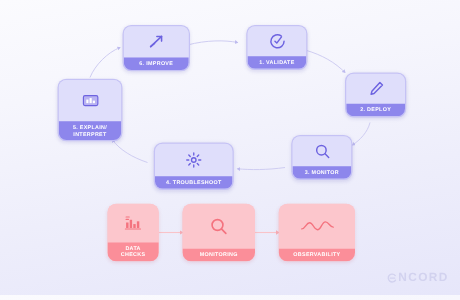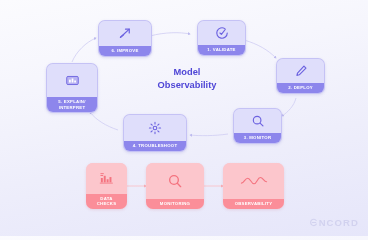--- a/index.html
+++ b/index.html
@@ -114,22 +114,20 @@
       <path d="M118,130 C106,126 96,120 90,112"></path>
 
       <path d="M72,62 C76,52 86,42 96,38"></path>
     </g>
     <g fill="none" stroke="#f9c3c9" stroke-width="0.9" marker-end="url(#ahp)">
       <path d="M127,186 L146,186"></path>
       <path d="M204,186 L223,186"></path>
     </g>
   </svg>
 
-  <div id="center-title">Model
-Observability</div>
 
   <div class="node" style="left:98px;top:20px;width:52px;height:35px;">
     <div class="icon-area">
       <svg width="15" height="15" viewBox="0 0 24 24" fill="none" stroke="#6d63e0" stroke-width="2" stroke-linecap="round" stroke-linejoin="round">
         <path d="M4 18 L18 5"></path>
         <path d="M12 5 L18 5 L18 11"></path>
         <path d="M4 18 L9 14"></path>
       </svg>
     </div>
     <div class="label">6. IMPROVE</div>

